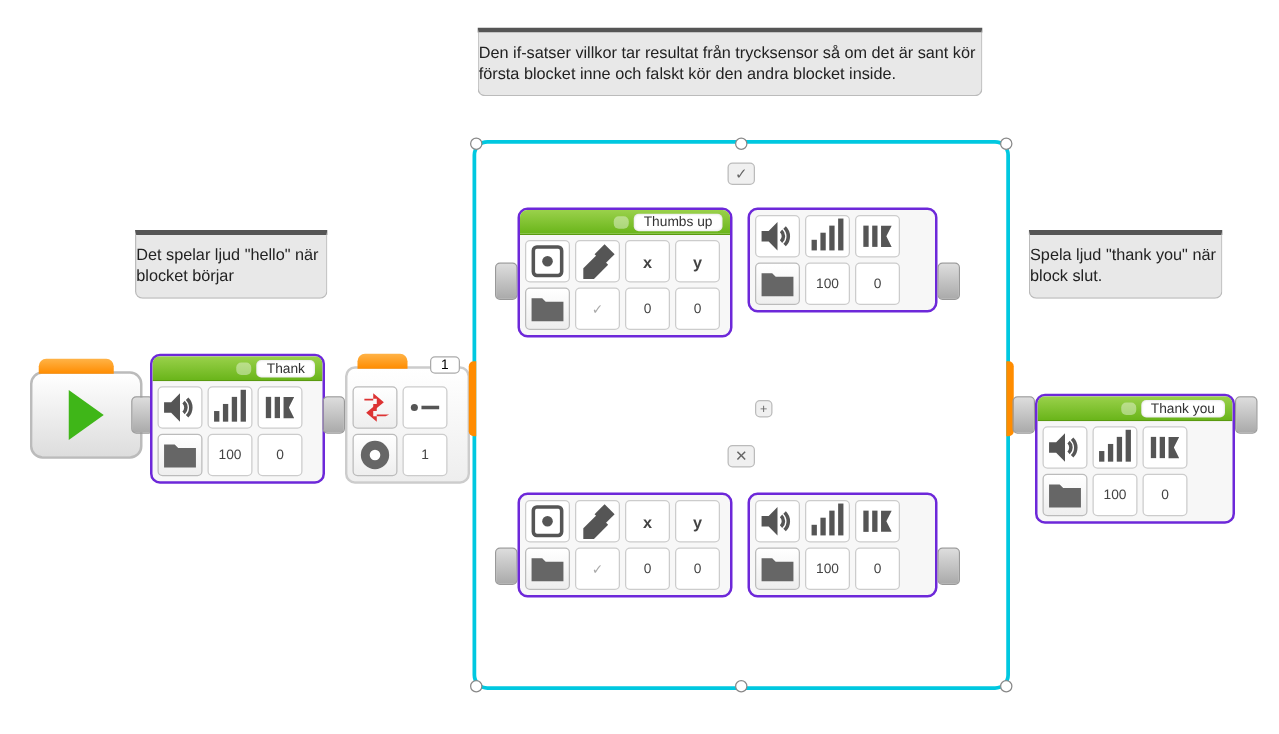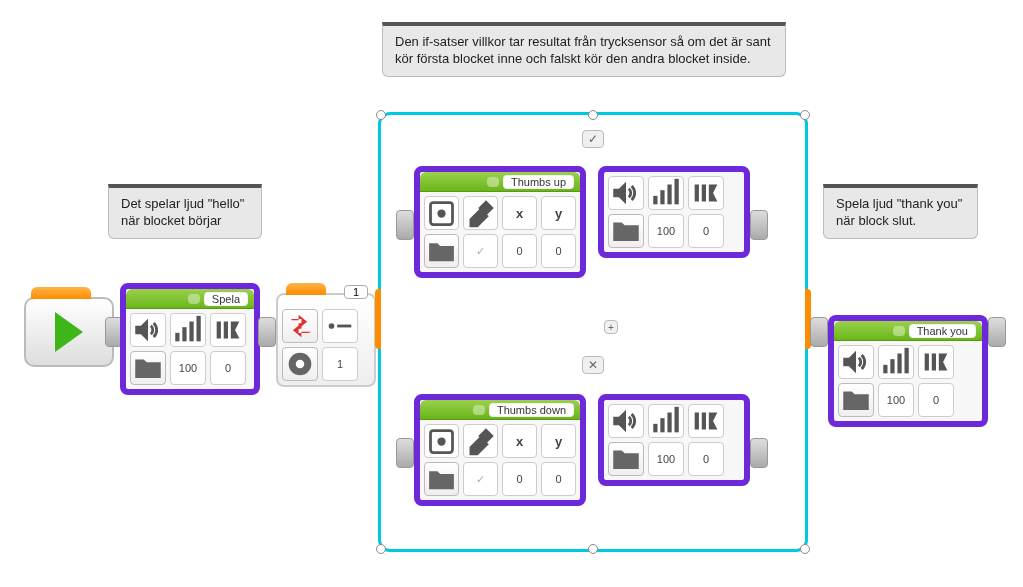--- a/index.html
+++ b/index.html
@@ -12,21 +12,21 @@
   overflow: hidden;
 }
 .canvas { position: relative; width: 100%; height: 100%; }
 
 
 .comment {
   position: absolute;
   background: #e8e8e8;
   border: 1px solid #bbb;
   border-top: 4px solid #555;
-  padding: 8px 12px;
+  padding: 8px 0;
   font-size: 13px;
   color: #222;
   line-height: 1.3;
   border-radius: 0 0 6px 6px;
 }
 
 
 .start-block {
   position: absolute;
   width: 90px;
@@ -50,21 +50,21 @@
   width: 0; height: 0;
   border-left: 28px solid #3fb618;
   border-top: 20px solid transparent;
   border-bottom: 20px solid transparent;
 }
 
 
 .block {
   position: absolute;
   background: #f7f7f7;
-  border: 6px solid #6d28d9;
+  border: 2px solid #6d28d9;
   border-radius: 8px;
   padding: 4px;
 }
 .block-header {
   background: linear-gradient(#9ad14b, #6ab51a);
   border-radius: 6px 6px 0 0;
   height: 20px;
   display: flex;
   align-items: center;
   justify-content: flex-end;
@@ -202,21 +202,21 @@
 <div class="comment" style="left:823px; top:184px; width:155px;">Spela ljud "thank you" när block slut.</div>
 
 <div class="start-block" style="left:24px; top:297px;">
   <div class="play-icon"></div>
 </div>
 <div class="connector" style="left:105px; top:317px;"></div>
 
 <div class="block" style="left:120px; top:283px; width:140px;">
   <div class="block-header">
     <span class="pill"></span>
-    <span class="label-pill">Spela</span>
+    <span class="label-pill">Thank</span>
   </div>
   <div class="block-body">
     <div class="cell">
       <svg viewBox="0 0 24 24">
             <path fill="#555" d="M3 9v6h4l5 5V4L7 9H3z"></path>
             <path fill="none" stroke="#555" stroke-width="2" d="M16 7a7 7 0 010 10M14 9a4 4 0 010 6"></path>
           </svg>
     </div>
     <div class="cell">
       <svg viewBox="0 0 24 24">
@@ -356,24 +356,20 @@
           </svg>
     </div>
     <div class="cell small">100</div>
     <div class="cell small">0</div>
   </div>
 </div>
 <div class="connector" style="left:750px; top:210px;"></div>
 
 <div class="connector" style="left:396px; top:438px;"></div>
 <div class="block" style="left:414px; top:394px; width:172px;">
-  <div class="block-header">
-    <span class="pill"></span>
-    <span class="label-pill">Thumbs down</span>
-  </div>
   <div class="block-body">
     <div class="cell">
       <svg viewBox="0 0 24 24">
             <rect x="4" y="4" width="16" height="16" rx="2" fill="none" stroke="#555" stroke-width="2"></rect>
             <circle cx="12" cy="12" r="3" fill="#555"></circle>
           </svg>
     </div>
     <div class="cell">
       <svg viewBox="0 0 24 24">
             <path fill="#555" d="M4 16l8-8 6 6-8 8H4z"></path>

